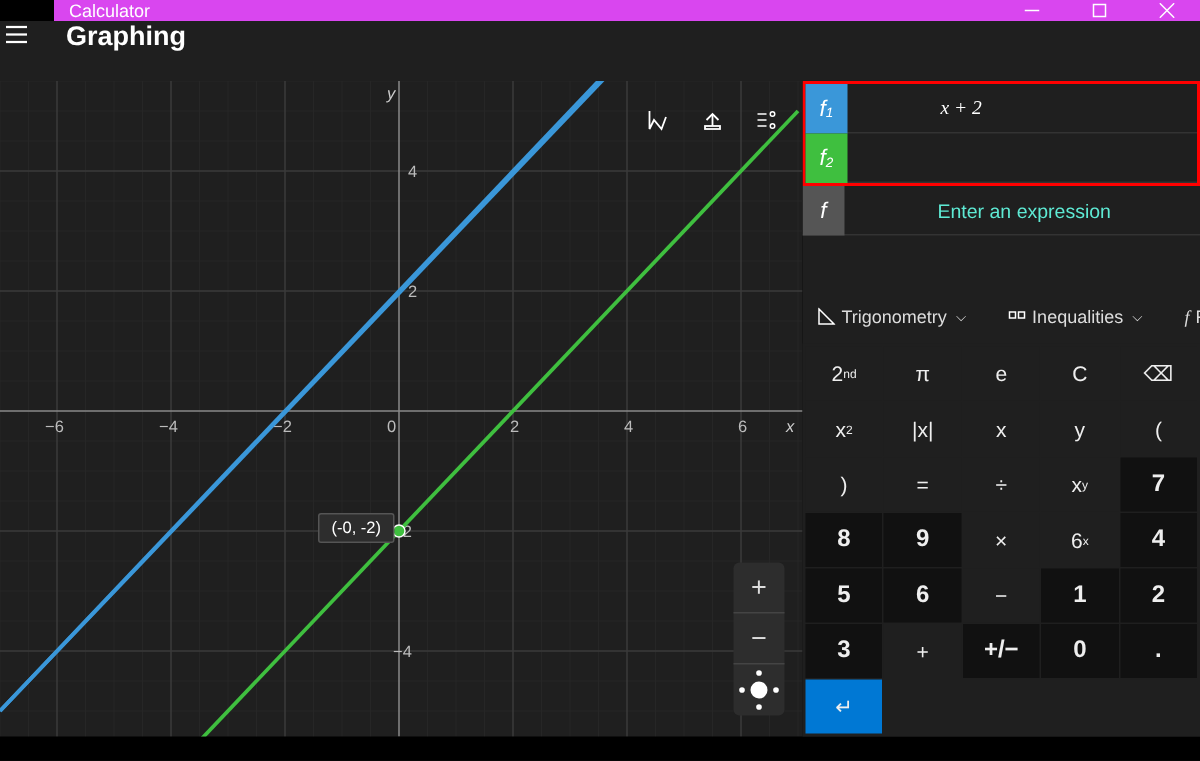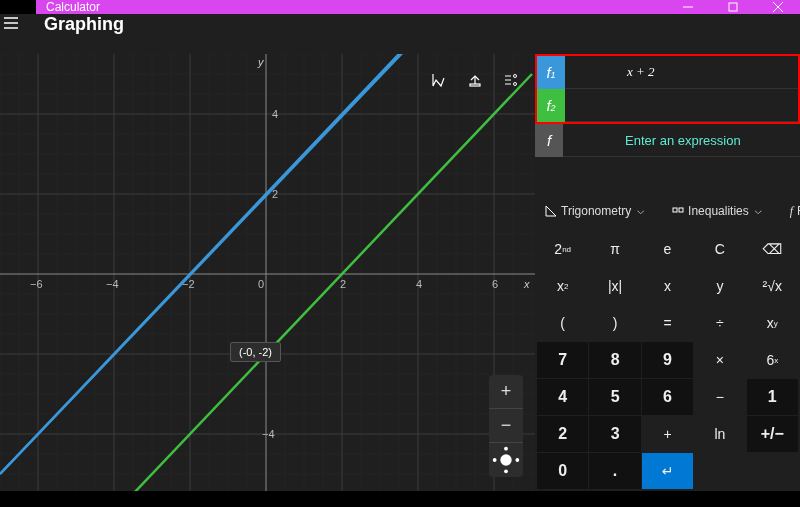--- a/index.html
+++ b/index.html
@@ -193,21 +193,21 @@
           <svg viewBox="0 0 16 16">
             <line x1="2" y1="4" x2="8" y2="4"></line>
             <line x1="2" y1="8" x2="8" y2="8"></line>
             <line x1="2" y1="12" x2="8" y2="12"></line>
             <circle cx="12" cy="4" r="1.5"></circle>
             <circle cx="12" cy="12" r="1.5"></circle>
           </svg>
         </div>
     </div>
 
-    <div class="tooltip" style="left:230px; top:288px;">(-0, -2)</div>
+    <div class="tooltip" style="left:212px; top:288px;">(-0, -2)</div>
 
     <div class="zoom-ctrl">
       <div class="zbtn">+</div>
       <div class="zbtn">−</div>
       <div class="zbtn">
           <svg viewBox="0 0 18 18">
             <circle cx="9" cy="9" r="3" fill="#fff"></circle>
             <circle cx="9" cy="3" r="1" fill="#fff"></circle>
             <circle cx="9" cy="15" r="1" fill="#fff"></circle>
             <circle cx="3" cy="9" r="1" fill="#fff"></circle>
@@ -273,21 +273,20 @@
       <div class="key">⌫</div>
 
       <div class="key">
           <span>x</span>
           <sup>2</sup>
         </div>
       <div class="key">|x|</div>
       <div class="key">x</div>
       <div class="key">y</div>
 
-      <div class="key">²√x</div>
       <div class="key">(</div>
       <div class="key">)</div>
       <div class="key">=</div>
       <div class="key">÷</div>
 
       <div class="key">
           <span>x</span>
           <sup>y</sup>
         </div>
       <div class="key num">7</div>
@@ -302,20 +301,19 @@
       <div class="key num">4</div>
       <div class="key num">5</div>
       <div class="key num">6</div>
       <div class="key">−</div>
 
       <div class="key num">1</div>
       <div class="key num">2</div>
       <div class="key num">3</div>
       <div class="key">+</div>
 
-      <div class="key">ln</div>
       <div class="key num">+/−</div>
       <div class="key num">0</div>
       <div class="key num">.</div>
       <div class="key accent">↵</div>
     </div>
   </div>
 </div>
 
 </body></html>

